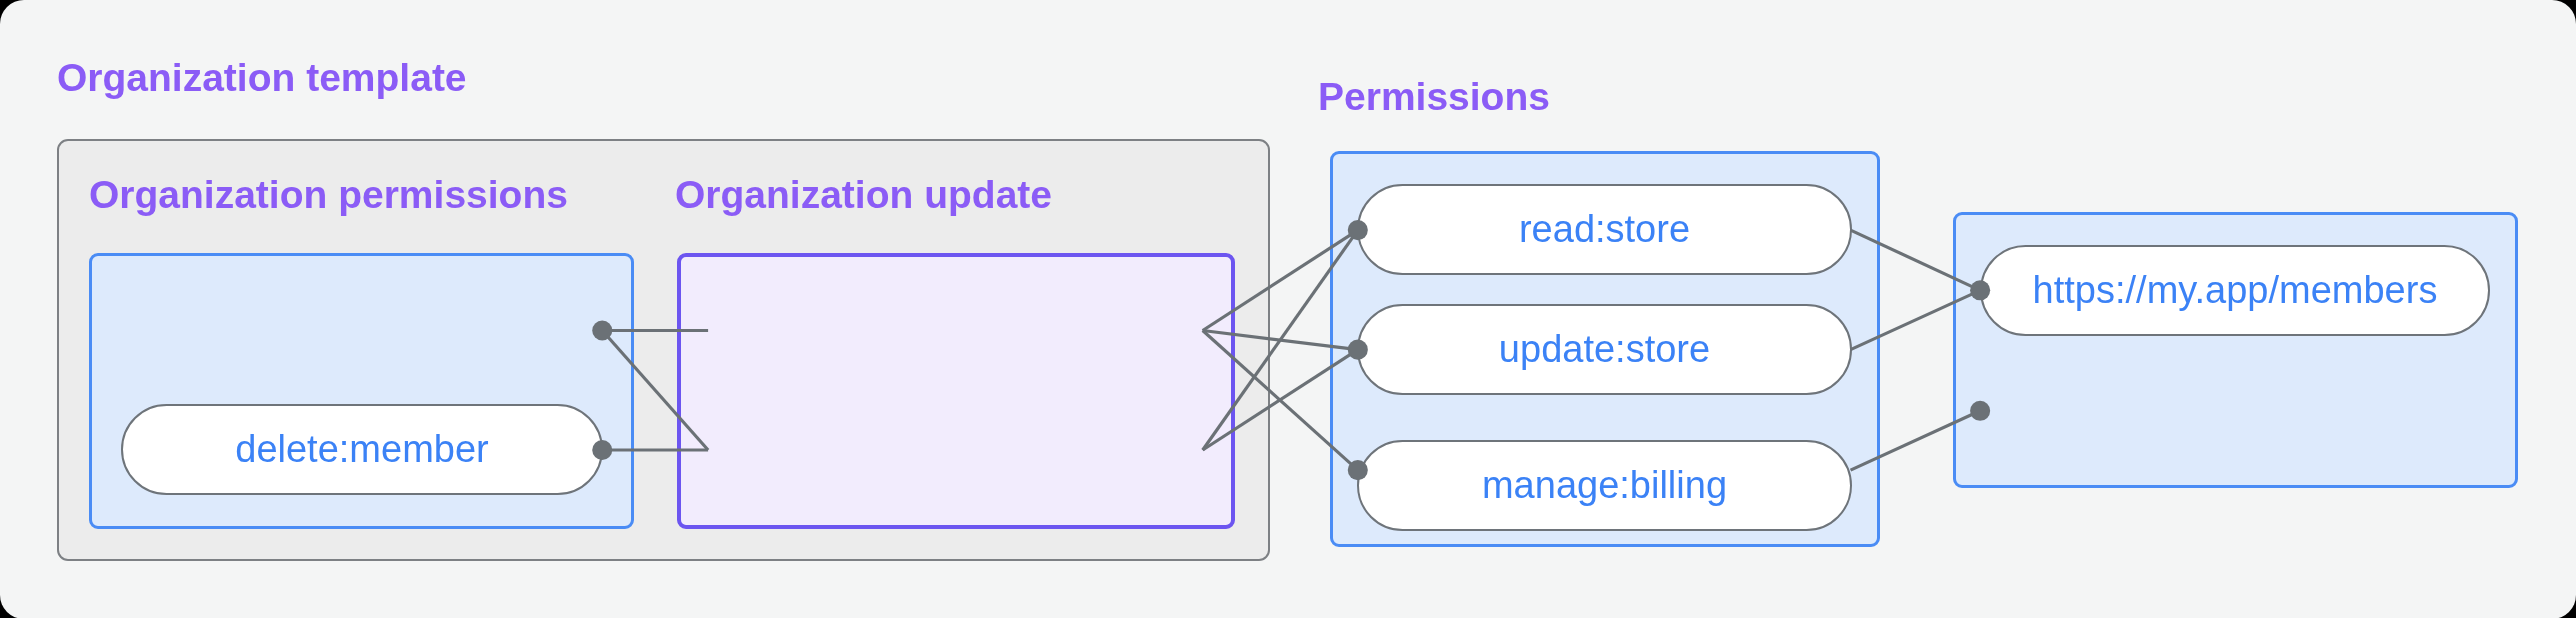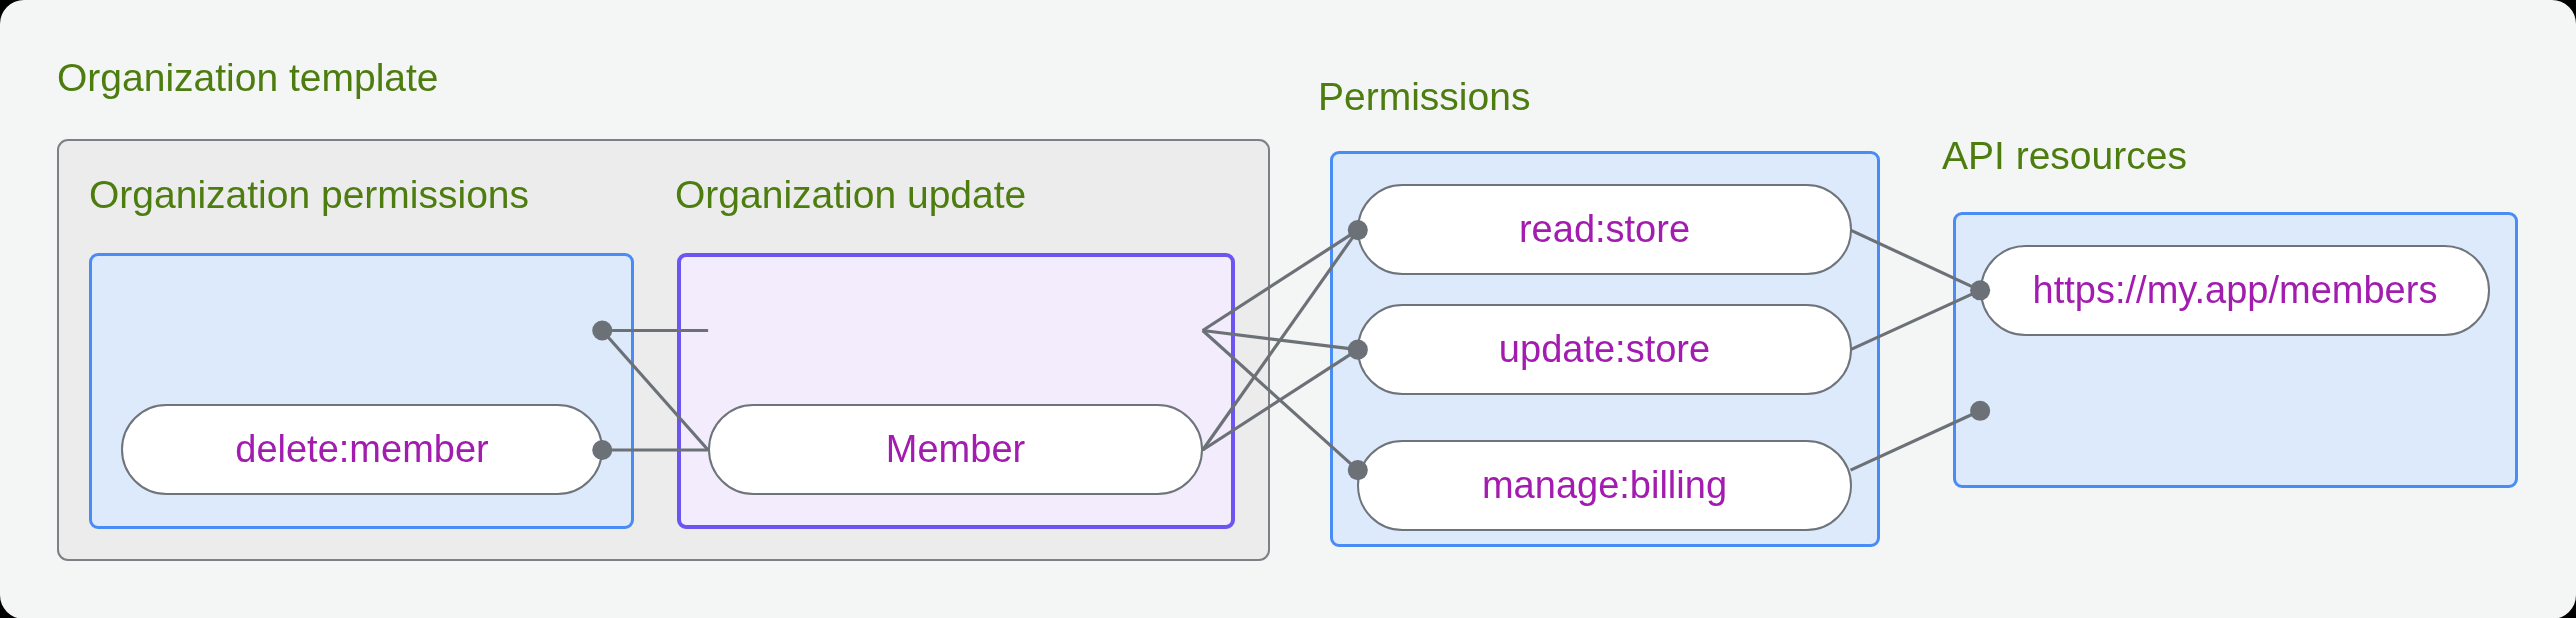--- a/index.html
+++ b/index.html
@@ -13,55 +13,53 @@
     color:#17181b;
   }
   .group-box{position:absolute;box-sizing:border-box;border-radius:9px;}
   .box-gray{background:#ececec;border:2.7px solid #7d8084;border-radius:11px;}
   .box-blue{background:#ddeafc;border:3.7px solid #4a8cf5;}
   .box-purple{background:#f2ecfd;border:4.6px solid #6c55f0;}
   .heading{
     position:absolute;
     font-size:39px;
     line-height:1;
-    font-weight:400;
-    color:#4d7c0f;
+    font-weight:700;
+    color:#8b5cf6;
     white-space:nowrap;
   }
   .pill{
     position:absolute;box-sizing:border-box;
     height:91px;border-radius:46px;
     background:#ffffff;border:2.7px solid #6e747a;
     display:flex;align-items:center;justify-content:center;
-    font-size:38px;font-weight:400;color:#a21caf;
+    font-size:38px;font-weight:400;color:#3b82f6;
     white-space:nowrap;
   }
   #edge-layer{position:absolute;left:0;top:0;pointer-events:none;}
 </style>
 </head>
 <body>
 
 <div id="canvas">
 
   <div class="group-box box-gray" style="left:57px;top:139px;width:1213px;height:422px;"></div>
 
   <div class="group-box box-blue" style="left:89px;top:253px;width:545px;height:276px;"></div>
   <div class="group-box box-purple" style="left:677px;top:253px;width:558px;height:276px;"></div>
   <div class="group-box box-blue" style="left:1330px;top:151px;width:550px;height:396px;"></div>
   <div class="group-box box-blue" style="left:1953px;top:212px;width:565px;height:276px;"></div>
 
   <div class="heading" style="left:57px;top:58px;">Organization template</div>
   <div class="heading" style="left:89px;top:175px;">Organization permissions</div>
   <div class="heading" style="left:675px;top:175px;">Organization update</div>
   <div class="heading" style="left:1318px;top:77px;">Permissions</div>
-  <div class="heading" style="left:1942px;top:136px;">API resources</div>
 
   <div class="pill" style="left:121px;top:404px;width:482px;">delete:member</div>
 
-  <div class="pill" style="left:708px;top:404px;width:495px;">Member</div>
 
   <div class="pill" style="left:1357px;top:184px;width:495px;">read:store</div>
   <div class="pill" style="left:1357px;top:304px;width:495px;">update:store</div>
   <div class="pill" style="left:1357px;top:440px;width:495px;">manage:billing</div>
 
   <div class="pill" style="left:1980px;top:245px;width:510px;">https://my.app/members</div>
 
   <svg id="edge-layer" width="2576" height="619" viewBox="0 0 2823 678">
     <g stroke="#6b7176" stroke-width="3.5" fill="none">
       <line x1="660" y1="362" x2="776" y2="362"></line>

